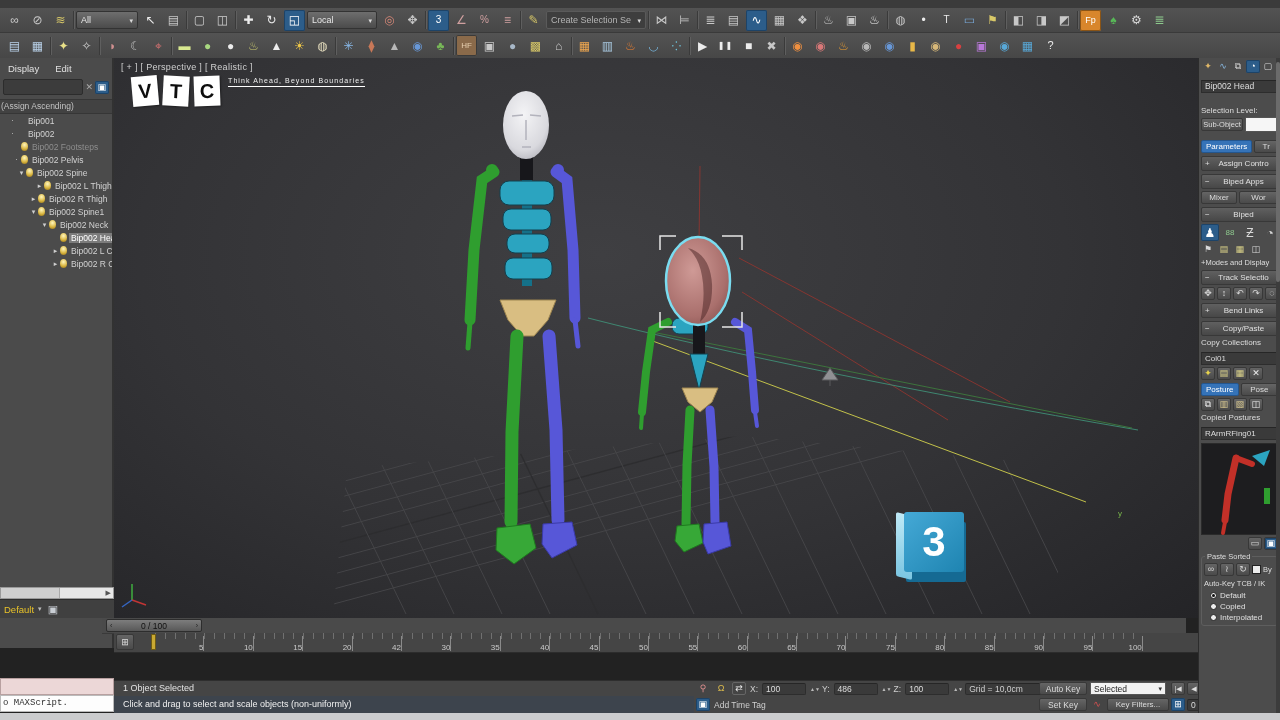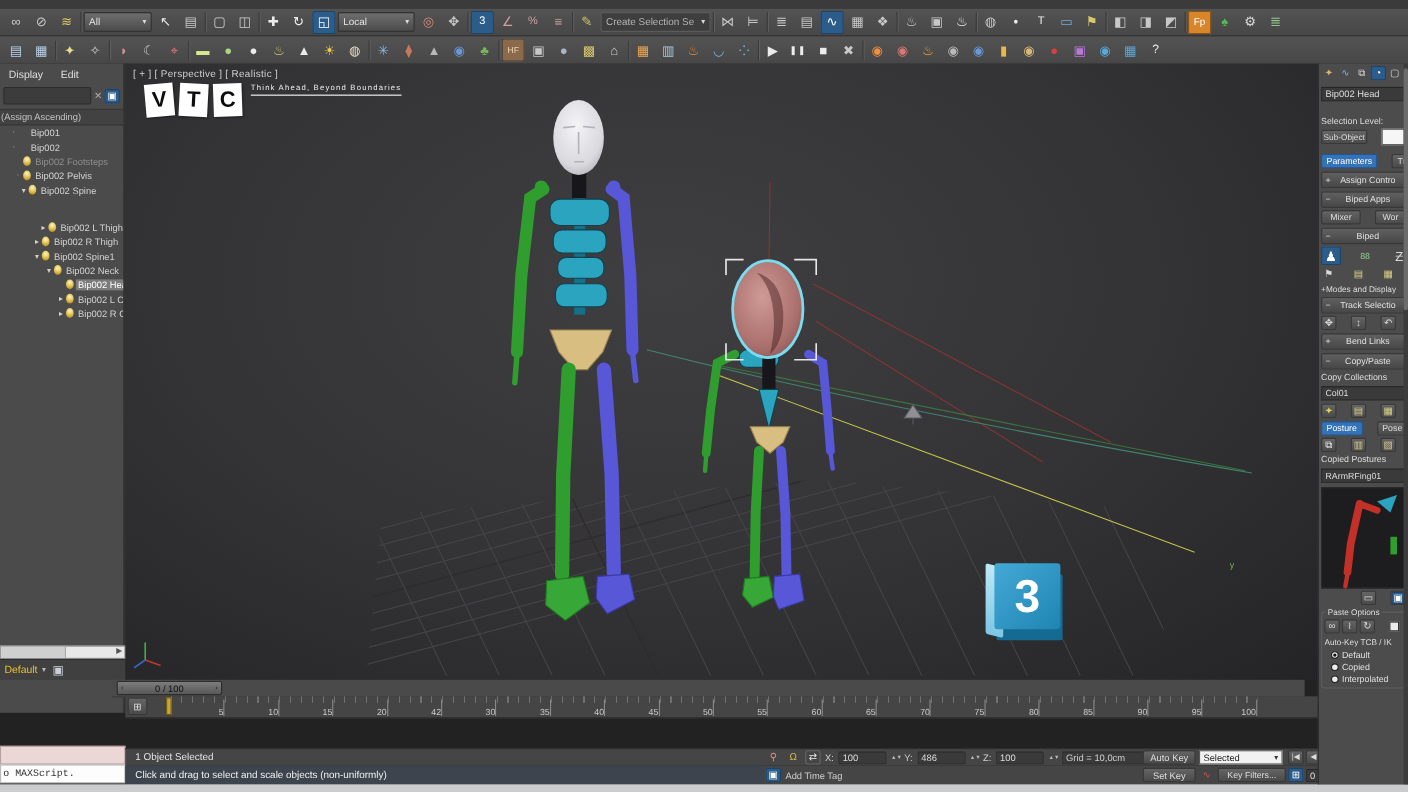--- a/index.html
+++ b/index.html
@@ -88,21 +88,21 @@
   .fl{display:inline-flex;align-items:center;gap:2px;}
   .cfld{height:12px;font-size:8.5px;padding:0 3px;border-radius:2px;}
   #sb1 .lab,#sb2 .lab{font-size:8.5px;color:#cfcfcf;}
   .ddw{background:#f2f2f2;color:#222;border:1px solid #555;height:13px;font-size:8.5px;display:inline-flex;align-items:center;
        justify-content:space-between;padding:0 3px;box-sizing:border-box;}
   .ddw::after{content:"▾";font-size:7px;color:#333;margin-left:4px;}
   #btmstrip{left:0;top:713px;width:1280px;height:7px;background:#cbccce;}
   
   #rpanel{left:1198px;top:58px;width:82px;height:655px;background:#4c4c4c;border-left:1px solid #2c2c2c;box-sizing:border-box;
           padding:1px 2px 0 2px;overflow:hidden;}
-  #rpanel .row{display:flex;align-items:center;gap:13px;margin:2px 0;}
+  #rpanel .row{display:flex;align-items:center;gap:2px;margin:2px 0;}
   #rtabs{display:flex;gap:1px;padding:1px 0 2px;}
   .ro{height:13px;background:linear-gradient(#606060,#474747);border:1px solid #383838;border-radius:2px;color:#e0e0e0;
       font-size:8px;display:flex;align-items:center;padding:0 3px;margin:3px 0 2px;white-space:nowrap;overflow:hidden;}
   .ro .pm{width:8px;color:#ddd;flex:none;}
   .ro .rt{flex:1;text-align:center;overflow:hidden;}
   .lab8{font-size:8px;color:#dedede;white-space:nowrap;overflow:hidden;}
   .ptab{height:13px;font-size:8px;padding:0 4px;}
   .ptab.on{background:#3573b8;border-color:#24568e;color:#fff;}
   #pvw{width:76px;height:92px;background:#1d1d1f;border:1px solid #2a2a2a;box-sizing:border-box;}
   .po{border:1px solid #5e5e5e;border-radius:3px;margin:6px 0 2px;padding:4px 2px 2px;position:relative;}
@@ -269,21 +269,21 @@
         <span class="bulb" data-b="1"></span>
         <span class="lbl">Bip002 Pelvis</span>
       </div>
 
       <div class="ti" style="padding-left: 17px;">
         <span class="arr">▾</span>
         <span class="bulb" data-b="1"></span>
         <span class="lbl">Bip002 Spine</span>
       </div>
 
-      <div class="ti" style="padding-left: 35px; margin-top: 21px;">
+      <div class="ti" style="padding-left: 35px;">
         <span class="arr">▸</span>
         <span class="bulb" data-b="1"></span>
         <span class="lbl">Bip002 L Thigh</span>
       </div>
 
       <div class="ti" style="padding-left: 29px;">
         <span class="arr">▸</span>
         <span class="bulb" data-b="1"></span>
         <span class="lbl">Bip002 R Thigh</span>
       </div>
@@ -621,21 +621,21 @@
       <path d="M50 12 L68 6 L62 22 Z" fill="#2ba4c0"></path>
       <rect x="62" y="44" width="6" height="16" fill="#2f9e2f"></rect>
     </svg>
   </div>
   <div class="row" style="justify-content:flex-end">
 
   <span class="ic s btn" style="color: rgb(216, 216, 216);">▭</span>
       <span class="ic s btn a" style="color: rgb(255, 255, 255);">▣</span>
     </div>
   <div class="po">
-    <span class="t">Paste Options</span>
+    <span class="t">Paste Sorted</span>
     <div class="row" style="margin-top:2px">
       <span class="fl" style="gap:2px">
 
       <span class="ic s btn" style="color: rgb(216, 216, 216);">∞</span>
           <span class="ic s btn" style="color: rgb(216, 216, 216);">≀</span>
           <span class="ic s btn" style="color: rgb(216, 216, 216);">↻</span>
         </span>
       <span class="cb"></span>
       <span class="lab8" style="font-size:7.5px">By</span>
     </div>

